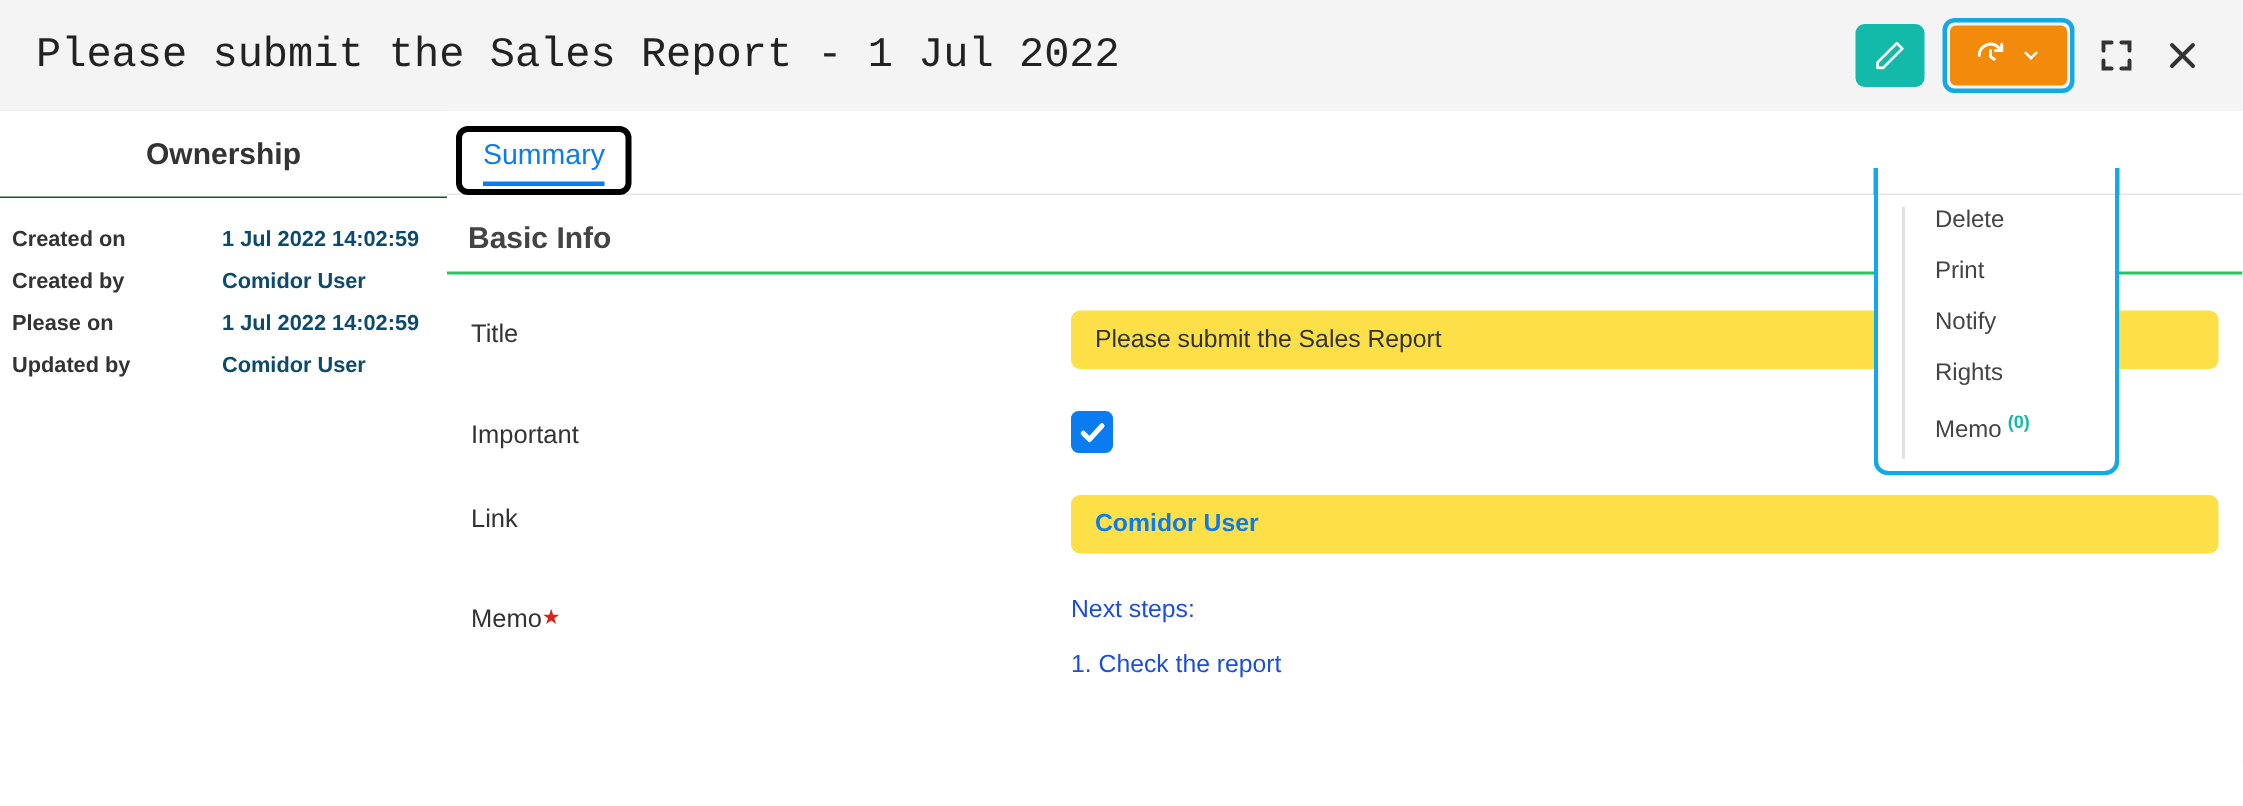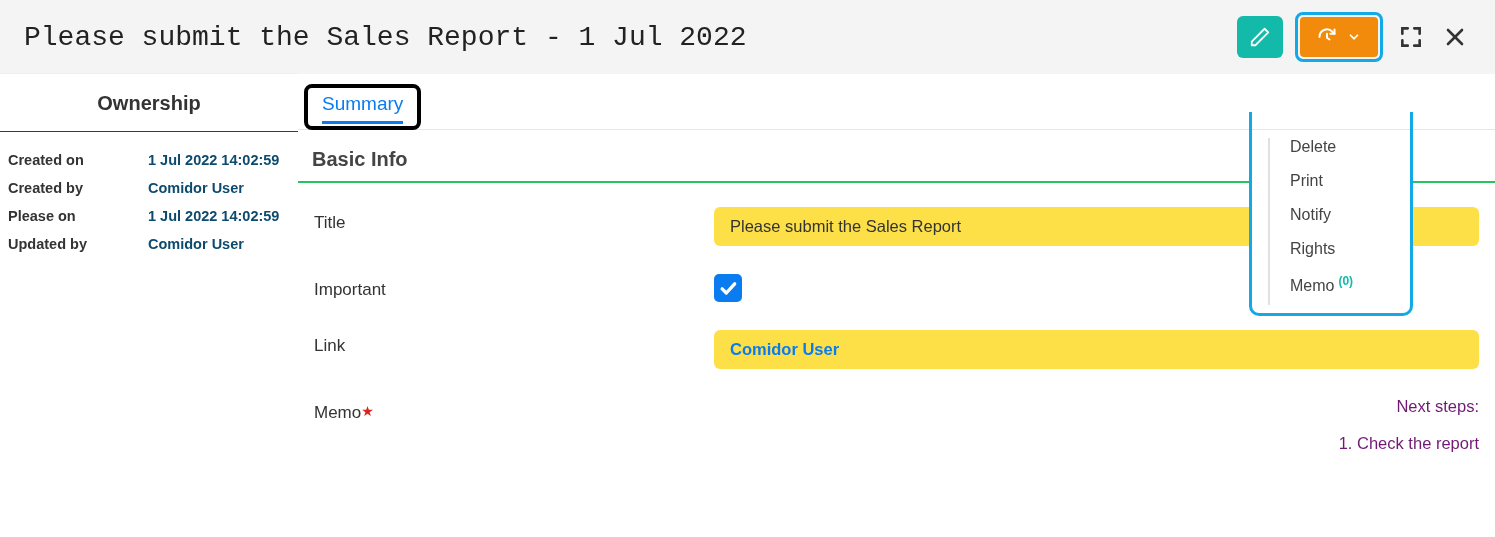--- a/index.html
+++ b/index.html
@@ -156,21 +156,21 @@
     color: #333;
   }
   .val-box.link-val { color: #0a7cf0; font-weight: 600; }
   .checkbox {
     width: 28px; height: 28px;
     background: #0a7cf0;
     border-radius: 5px;
     display: flex; align-items:center; justify-content:center;
   }
   .checkbox svg { stroke: #fff; }
-  .memo-text p { margin-bottom: 18px; font-size: 16.5px; color:#701a75;text-align:right;}
+  .memo-text p { margin-bottom: 18px; font-size: 16.5px; color:#1d4ed8;}
 
   
   .dropdown {
     position: absolute;
     top: 56px;
     right: 82px;
     width: 164px;
     background: #fff;
     border: 3px solid #12a9e6;
     border-top: none;

